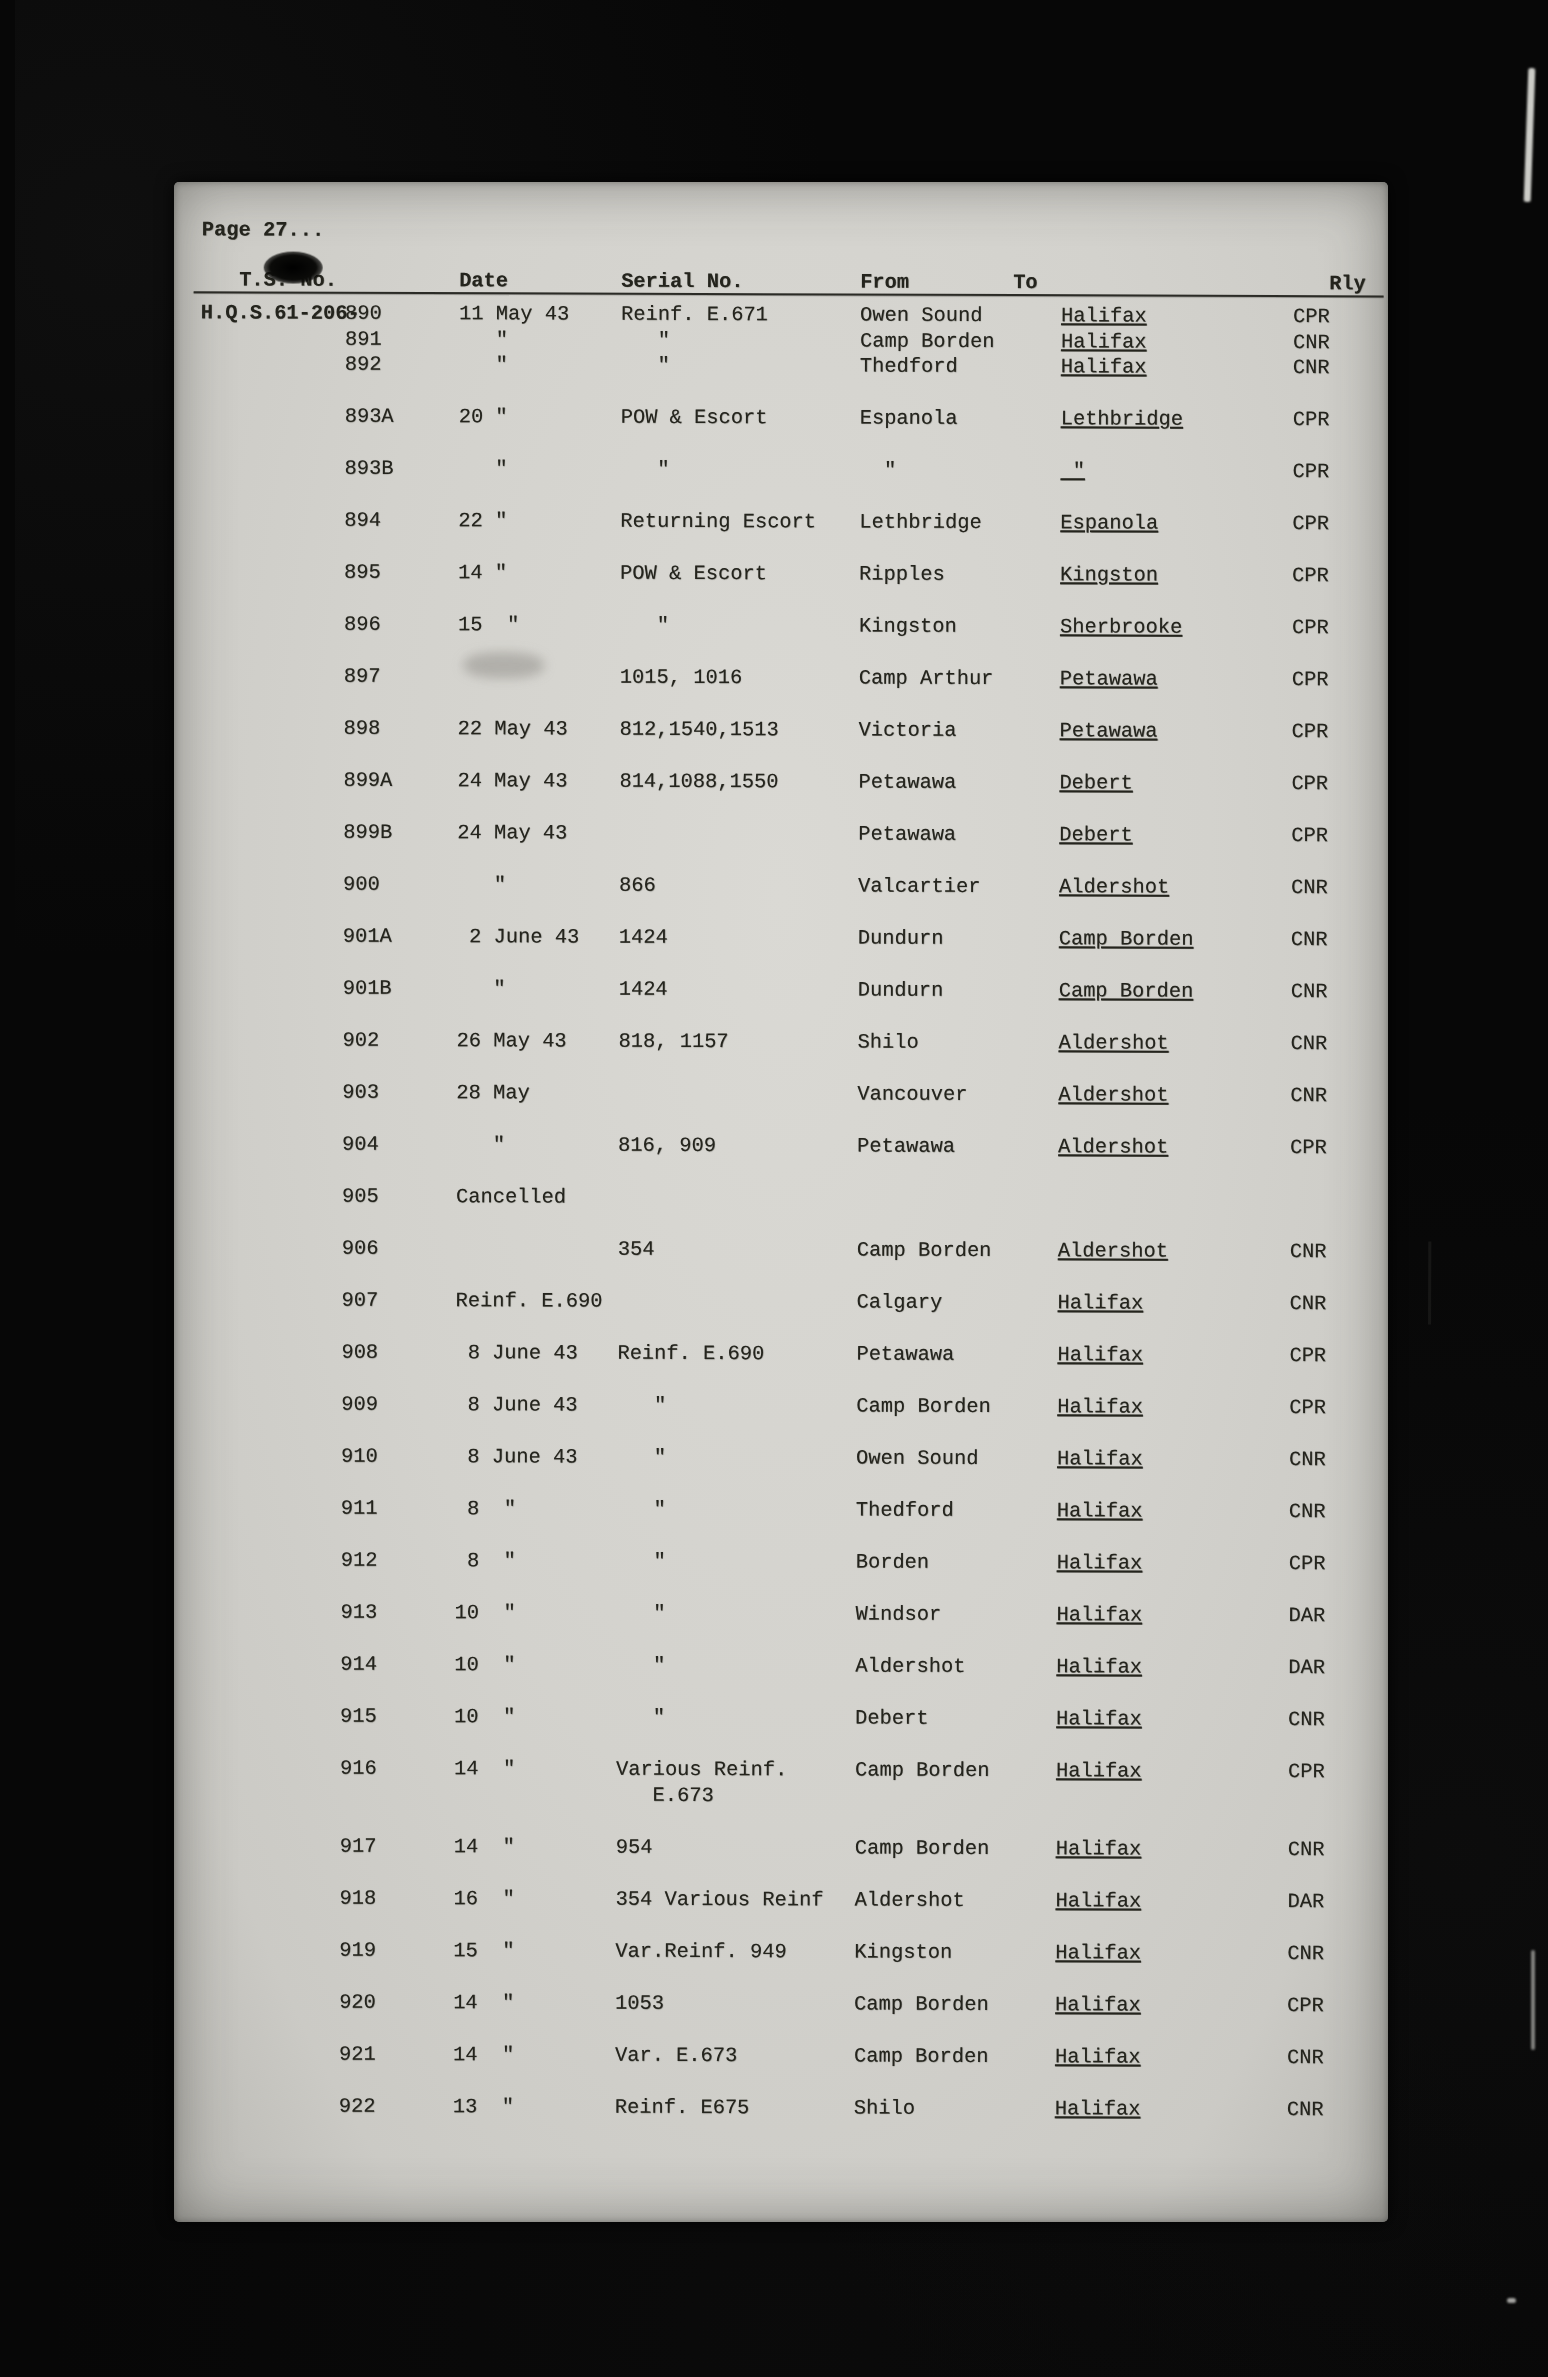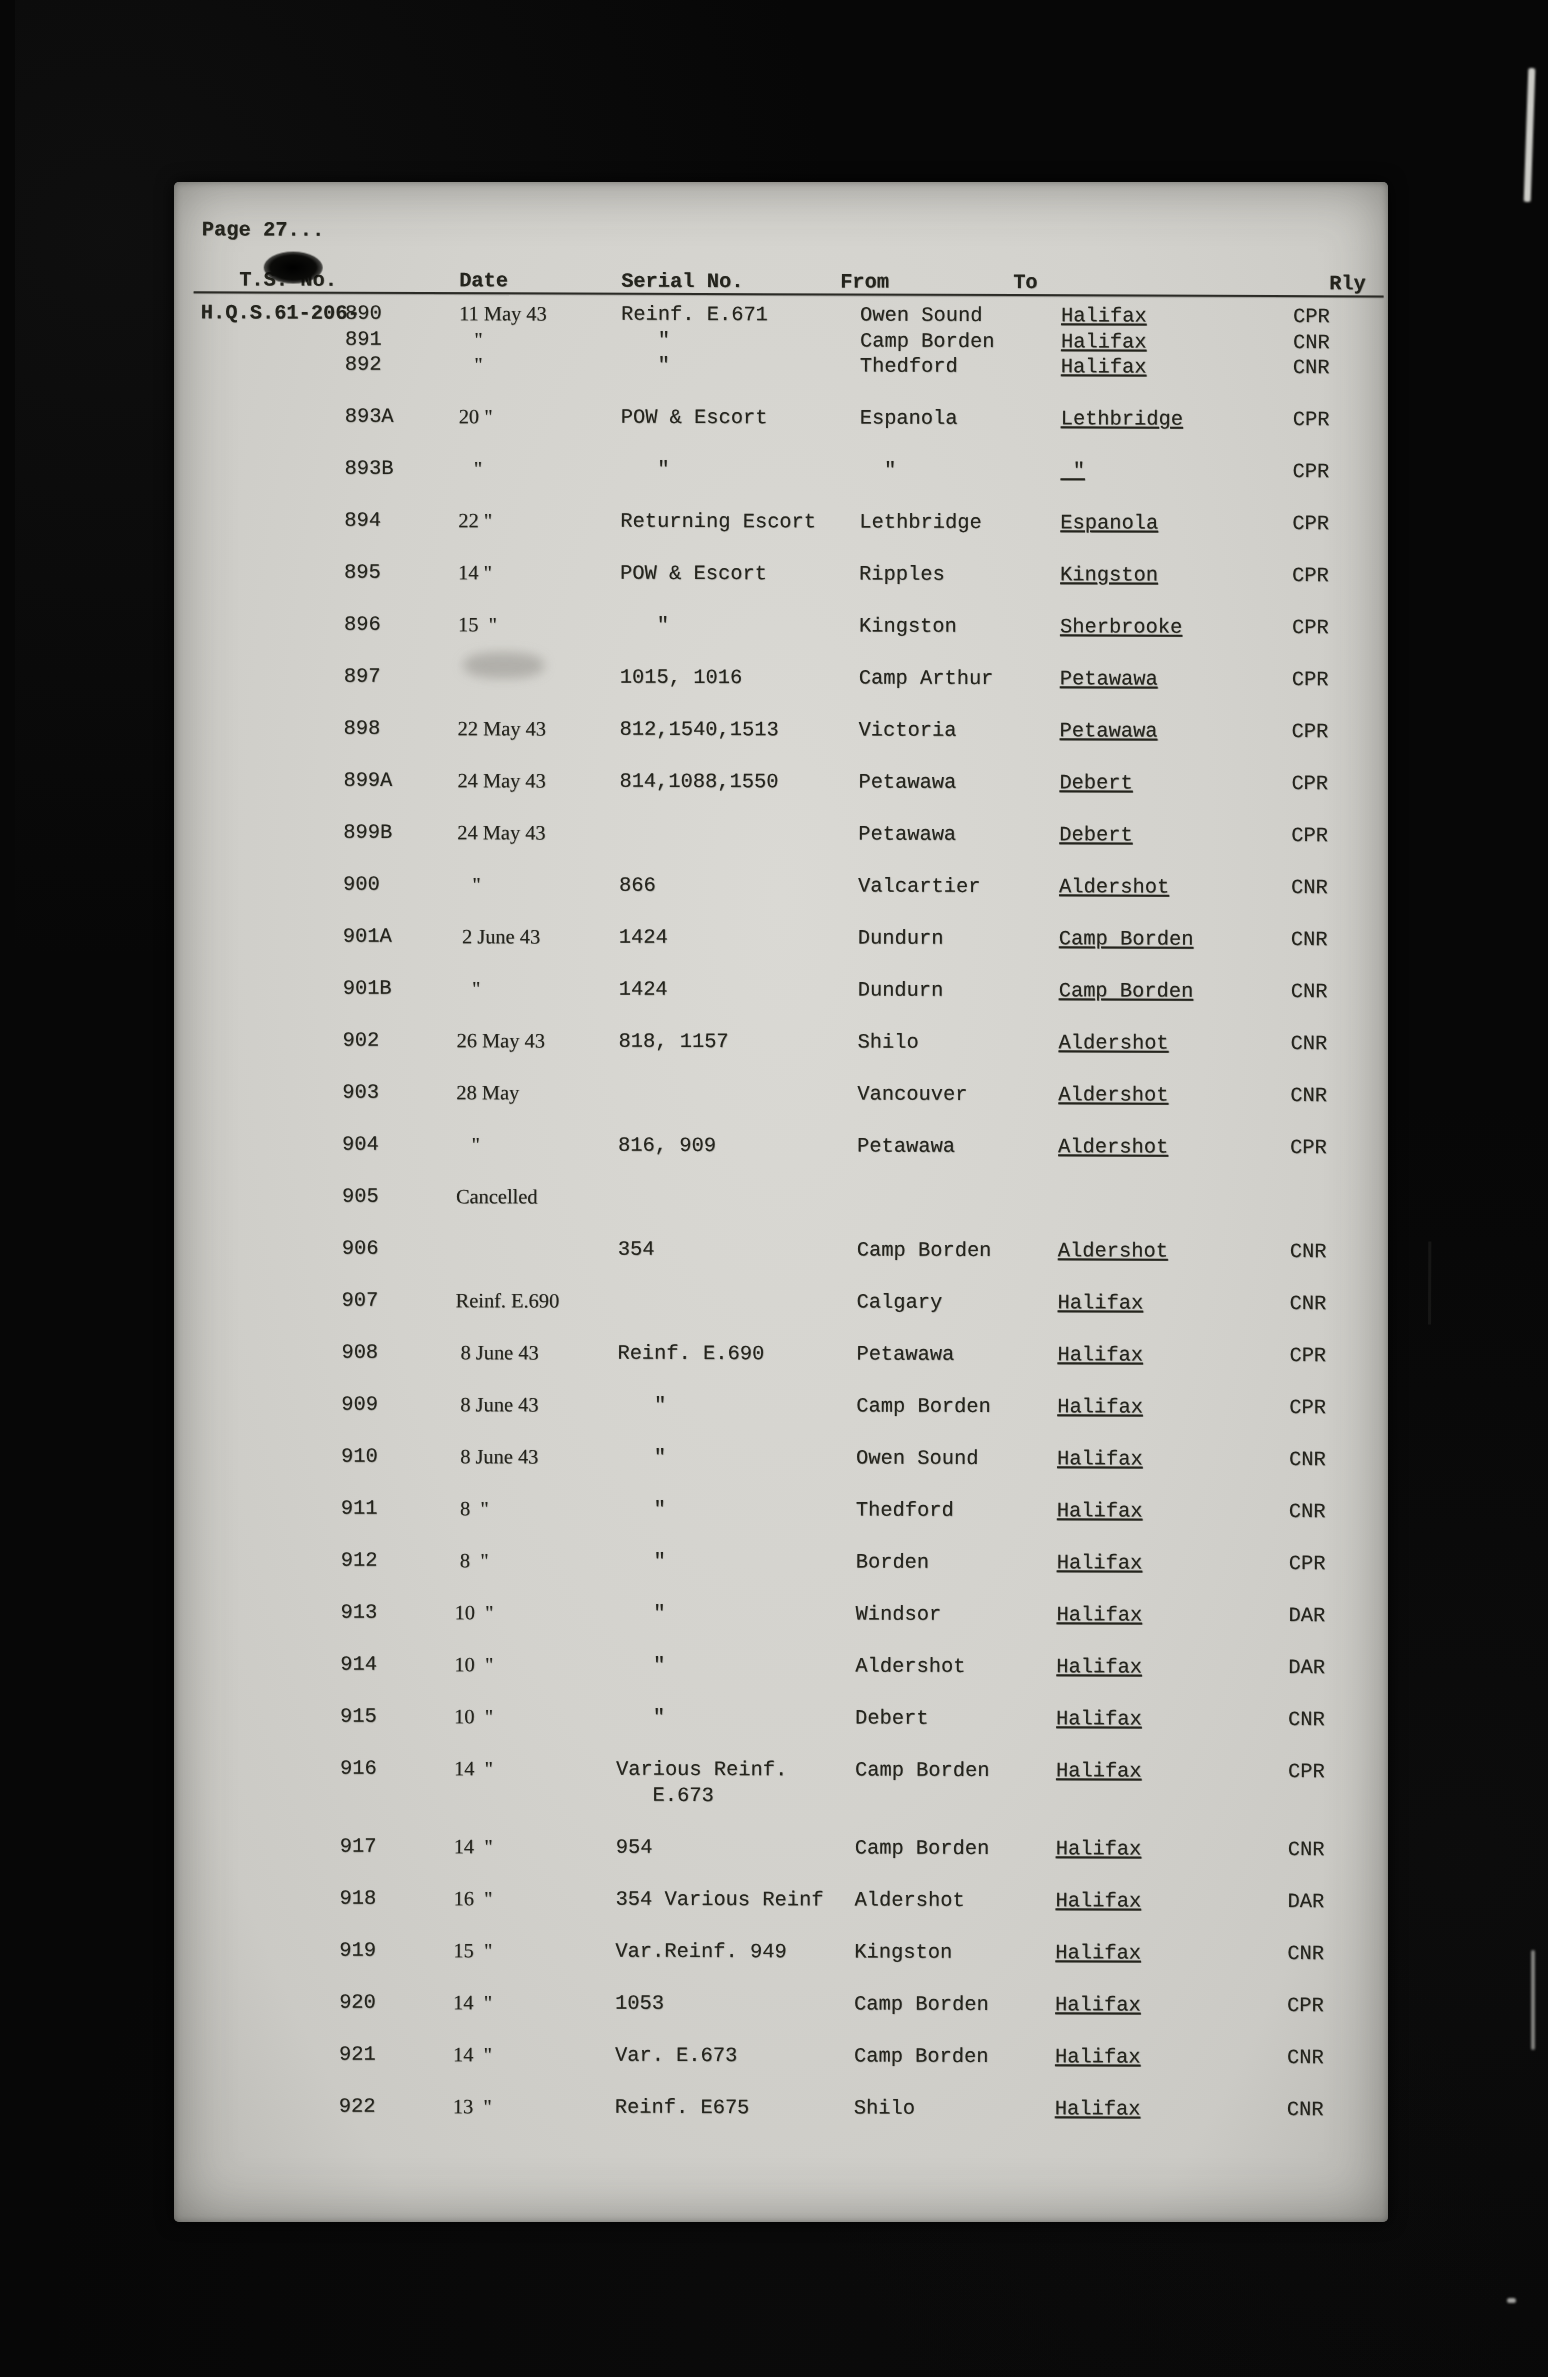--- a/index.html
+++ b/index.html
@@ -37,33 +37,33 @@
     transform:rotate(.2deg);transform-origin:20% 0;
     color:#24241d;
     text-shadow:0.4px 0.4px 0.7px rgba(30,30,22,.5);
   }
   .page-label{position:absolute;left:28px;top:37px;font-size:20.4px;font-weight:bold;white-space:pre;}
   .thead{position:absolute;left:25.5px;top:87px;width:1189px;height:36px;}
   .thead span{position:absolute;top:0;font-size:20.4px;font-weight:bold;white-space:pre;}
   .h-tsno{left:40px;}
   .h-date{left:260px;}
   .h-serial{left:422px;}
-  .h-from{left:641px;}
+  .h-from{left:661px;}
   .h-to{left:814px;}
   .h-rly{left:1130px;}
   .rule{position:absolute;left:-5.1px;top:23px;width:1190px;height:1.7px;background:#2b2b26;box-shadow:0 0.8px 0.8px rgba(43,43,38,.35);}
 
   .tbody{position:absolute;left:25.5px;top:119px;width:1189px;}
   .row{position:relative;height:52px;}
   .row:nth-child(-n+2){height:25.5px;}
   .row:nth-child(30){height:78px;}
   .cell{position:absolute;top:0;font-size:20.4px;line-height:25.5px;white-space:pre;}
   .c-prefix{left:1.7px;font-weight:bold;}
   .c-tsno{left:146px;}
-  .c-date{left:260px;font-family:Liberation Serif, serif;}
+  .c-date{left:260px;}
   .c-serial{left:422px;}
   .c-from{left:661px;}
   .c-to{left:862px;text-decoration:underline;}
   .c-rly{left:1094px;}
 
   
   .ink-blob{
     position:absolute;left:90px;top:70px;width:59px;height:32px;
     background:radial-gradient(ellipse at center,#000 0%,#0b0b09 55%,rgba(10,10,8,.45) 80%,transparent 100%);
     border-radius:50%;filter:blur(0.4px);

